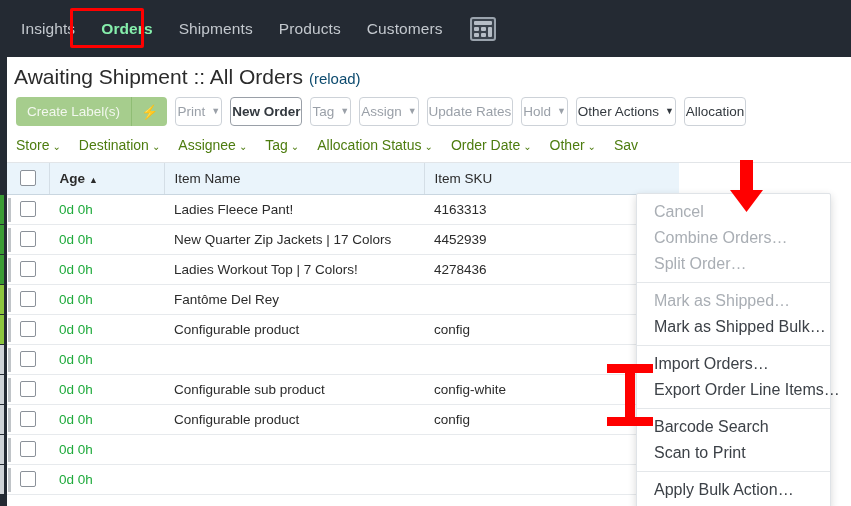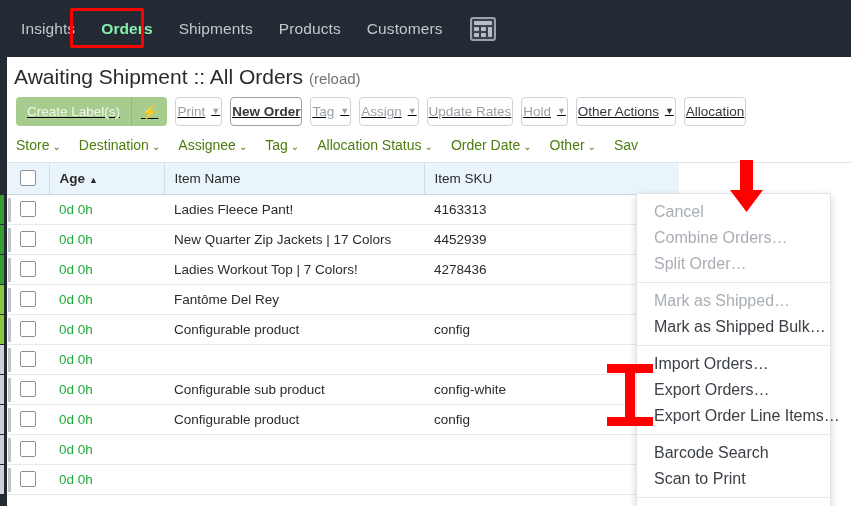--- a/index.html
+++ b/index.html
@@ -36,24 +36,24 @@
   .grid-icon .gcell.small { width: 5px; }
   .grid-icon .gcell.wide  { flex: 1; }
   .grid-icon .gcol { display: flex; flex-direction: column; gap: 2px; }
 
   
   .page { position: relative; height: 449px; background: #fff; }
   .page-border-left { position: absolute; left: 0; top: 0; bottom: 0; width: 7px; background: #242a33; }
 
   .header-zone { padding: 8px 0 0 14px; background: #fff; }
   .page-title { font-size: 21px; color: #2b2b2b; white-space: nowrap; }
-  .page-title .reload { color: #737373; font-size: 15px; }
-
-  
-  .toolbar { display: flex; align-items: center; gap: 8px; margin-top: 8px; padding-left: 2px; text-decoration: underline; }
+  .page-title .reload { color: #0c4a6e; font-size: 15px; }
+
+  
+  .toolbar { display: flex; align-items: center; gap: 8px; margin-top: 8px; padding-left: 2px; }
   .btn {
     border: 1px solid #cdd2d8; background: #fff; color: #9aa0a8;
     font-size: 13.5px; height: 29px; padding: 0 1px; border-radius: 4px;
     display: flex; align-items: center; white-space: nowrap;
   }
   .btn.enabled { color: #33393f; border-color: #9aa0a8; font-weight: 600; }
   .btn.dark-label { color: #33393f; }
   .btn .caret { margin-left: 6px; font-size: 9px; line-height: 1; }
   .btn-create {
     background: #a6cd8d; border: none; color: #f2f7ee; height: 29px;
@@ -361,21 +361,20 @@
 
     <div class="dropdown" id="dropdown">
         <div class="menu-item disabled">Cancel</div>
         <div class="menu-item disabled">Combine Orders…</div>
         <div class="menu-item disabled">Split Order…</div>
         <div class="menu-sep"></div>
         <div class="menu-item disabled">Mark as Shipped…</div>
         <div class="menu-item">Mark as Shipped Bulk…</div>
         <div class="menu-sep"></div>
         <div class="menu-item">Import Orders…</div>
-        <div class="menu-item">Export Orders…</div>
         <div class="menu-item">Export Order Line Items…</div>
         <div class="menu-sep"></div>
         <div class="menu-item">Barcode Search</div>
         <div class="menu-item">Scan to Print</div>
         <div class="menu-sep"></div>
         <div class="menu-item">Apply Bulk Action…</div>
       </div>
 
     <svg class="ann-arrow" width="34" height="52">
       <rect x="10" y="0" width="13" height="33" fill="#ff0000"></rect>

